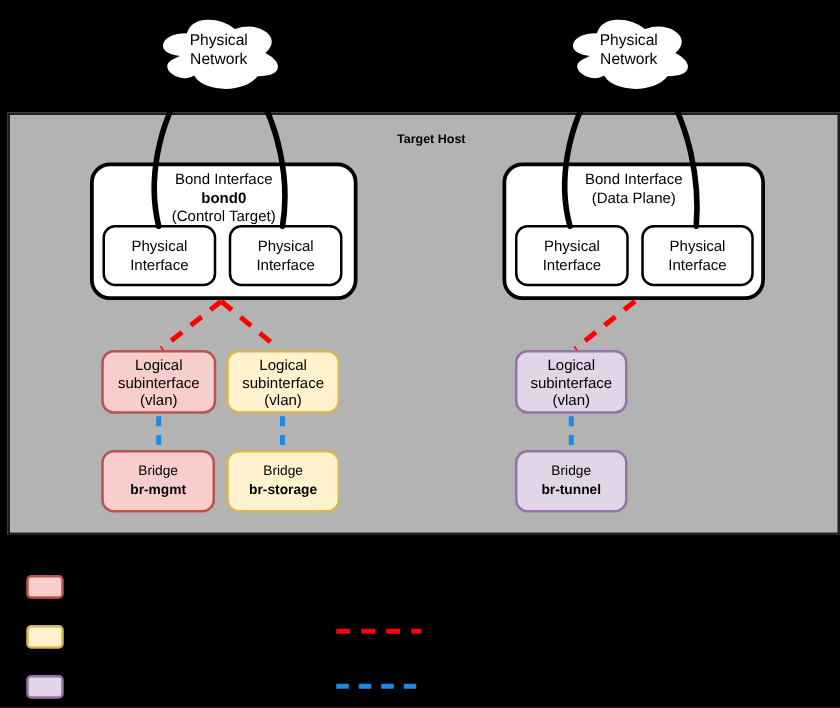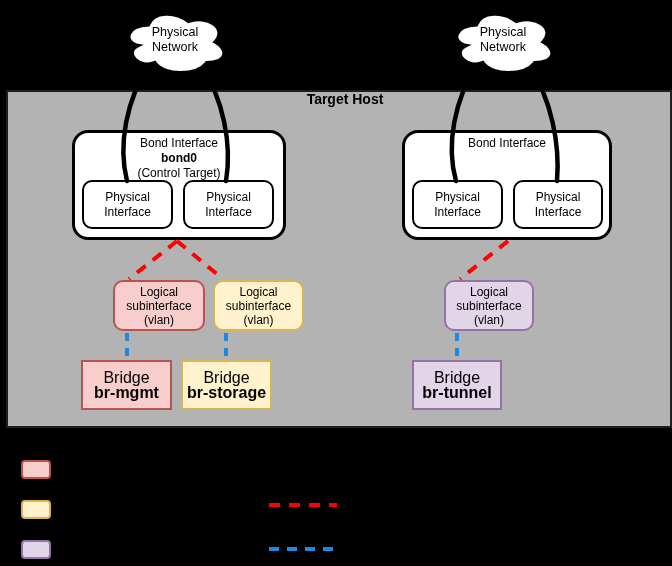--- a/index.html
+++ b/index.html
@@ -5,41 +5,41 @@
   html,body { margin:0; padding:0; background:#000; }
   #canvas {
     position:relative; width:672px; height:566px; background:#000;
     font-family:"Liberation Sans", sans-serif; color:#000; overflow:hidden;
   }
   .host {
     position:absolute; left:6px; top:90px; width:666px; height:338px;
     background:#b3b3b3; border:2px solid #1f1f1f; box-sizing:border-box; z-index:1;
   }
   .host-label {
-    position:absolute; left:270px; top:91px; width:150px; text-align:center;
-    font-weight:bold; font-size:14px; z-index:4;
+    position:absolute; left:270px; top:106px; width:150px; text-align:center;
+    font-weight:bold; font-size:10px; z-index:4;
   }
   svg.overlay { position:absolute; left:0; top:0; z-index:3; pointer-events:none; }
   .cloud-label {
     position:absolute; width:106px; text-align:center; font-size:12.5px;
     line-height:15px; z-index:4;
   }
   .box {
     position:absolute; box-sizing:border-box; background:#fff; text-align:center;
     display:flex; flex-direction:column; align-items:center; justify-content:center;
     z-index:2;
   }
   .bond {
     border:3px solid #000; border-radius:16px; justify-content:flex-start;
     padding-top:3px; font-size:12px; line-height:15px;
   }
   .bond span { display:block; width:100%; }
   .phys { border:2px solid #000; border-radius:10px; font-size:12px; line-height:15px; }
-  .sub { border-radius:10px; font-size:12px; line-height:14px;margin-left:32px; }
-  .bridge { border-radius:0; font-size:16px; line-height:15px; }
+  .sub { border-radius:10px; font-size:12px; line-height:14px; }
+  .bridge { border-radius:10px; font-size:11px; line-height:15px; }
   .c-pink   { background:#f8cecc; border:2px solid #b85450; }
   .c-yellow { background:#fff2cc; border:2px solid #d6b656; }
   .c-purple { background:#e1d5e7; border:2px solid #9673a6; }
   .bold { font-weight:bold; }
   .swatch {
     position:absolute; width:30px; height:19px; border-radius:4px;
     box-sizing:border-box; z-index:2;
   }
 </style>
 </head>
@@ -94,20 +94,21 @@
     <span>Physical</span>
     <span>Interface</span>
   </div>
   <div class="box phys" style="left:183px; top:180px; width:91px; height:49px;">
     <span>Physical</span>
     <span>Interface</span>
   </div>
 
   <div class="box bond" style="left:402px; top:130px; width:210px; height:110px;">
     <span>Bond Interface</span>
+    <span>(Data Plane)</span>
   </div>
   <div class="box phys" style="left:412px; top:180px; width:91px; height:49px;">
     <span>Physical</span>
     <span>Interface</span>
   </div>
   <div class="box phys" style="left:513px; top:180px; width:90px; height:49px;">
     <span>Physical</span>
     <span>Interface</span>
   </div>
 

